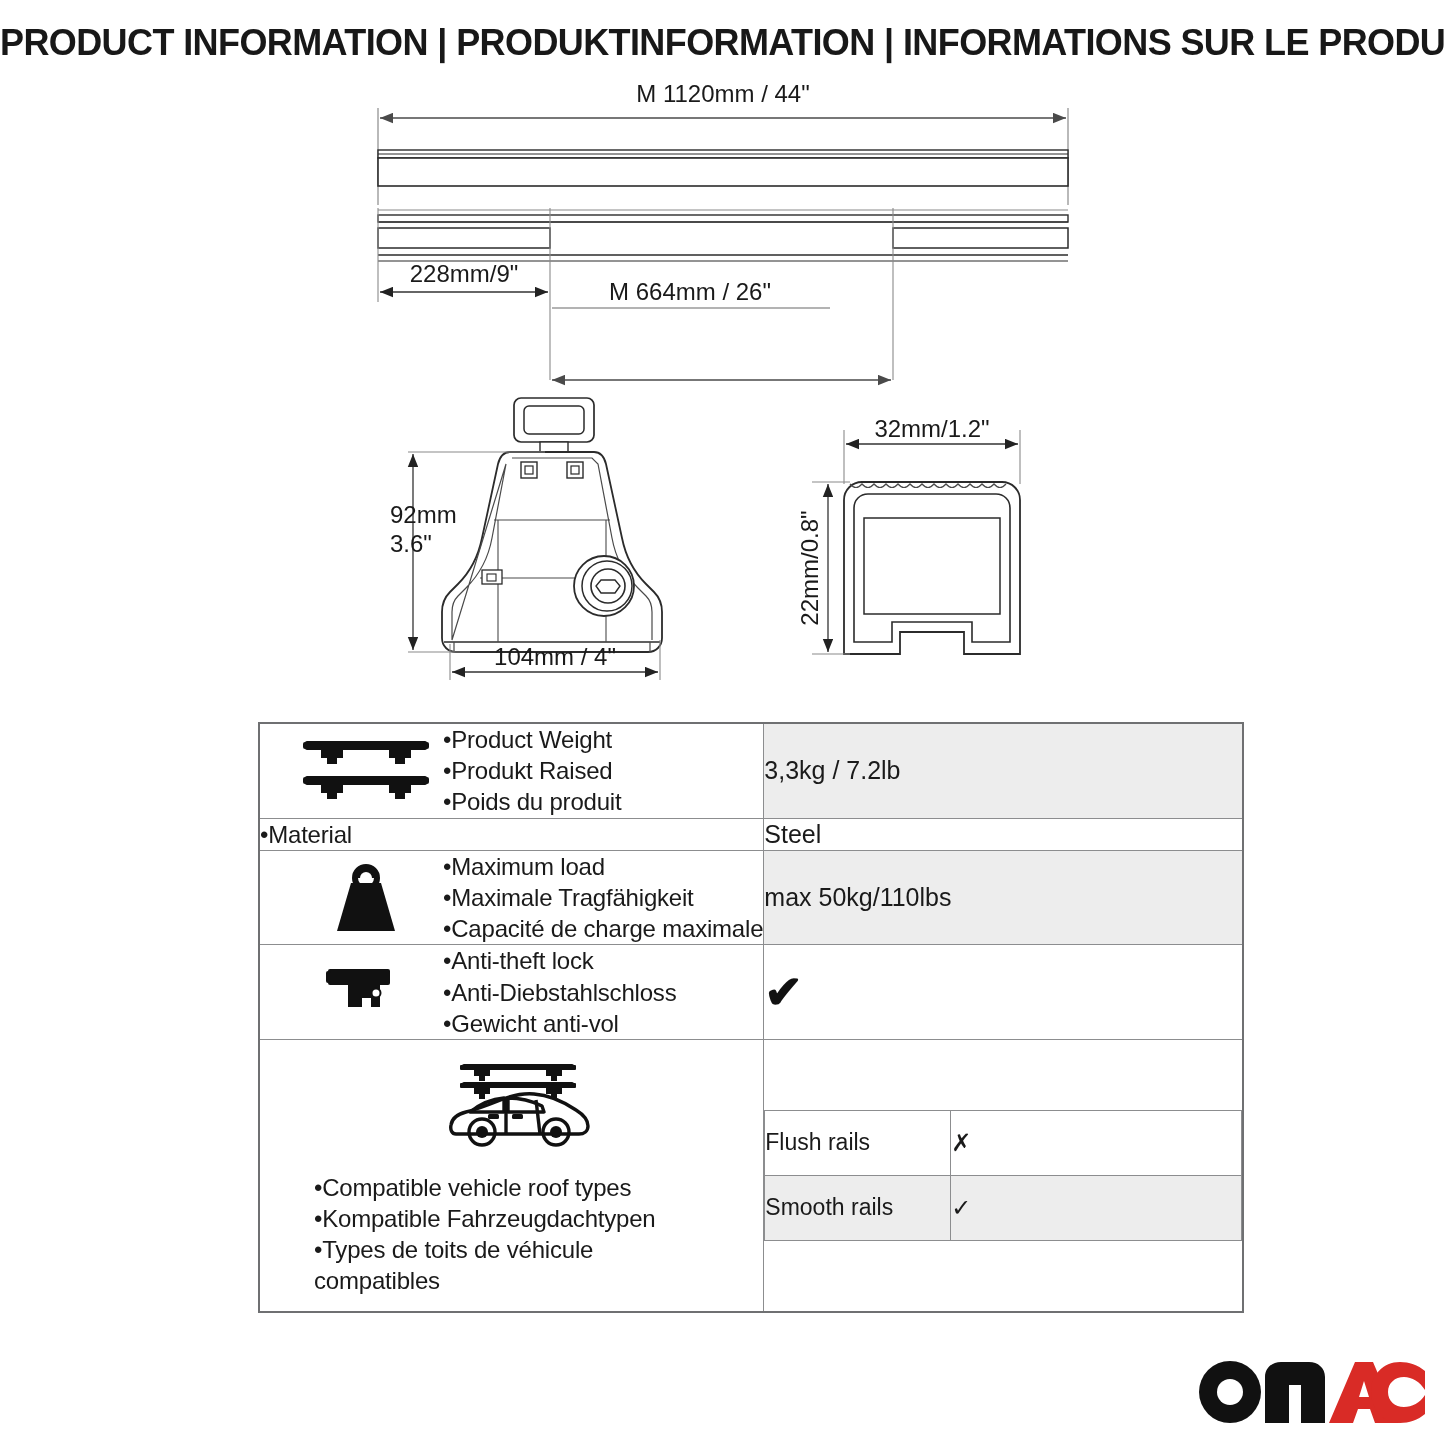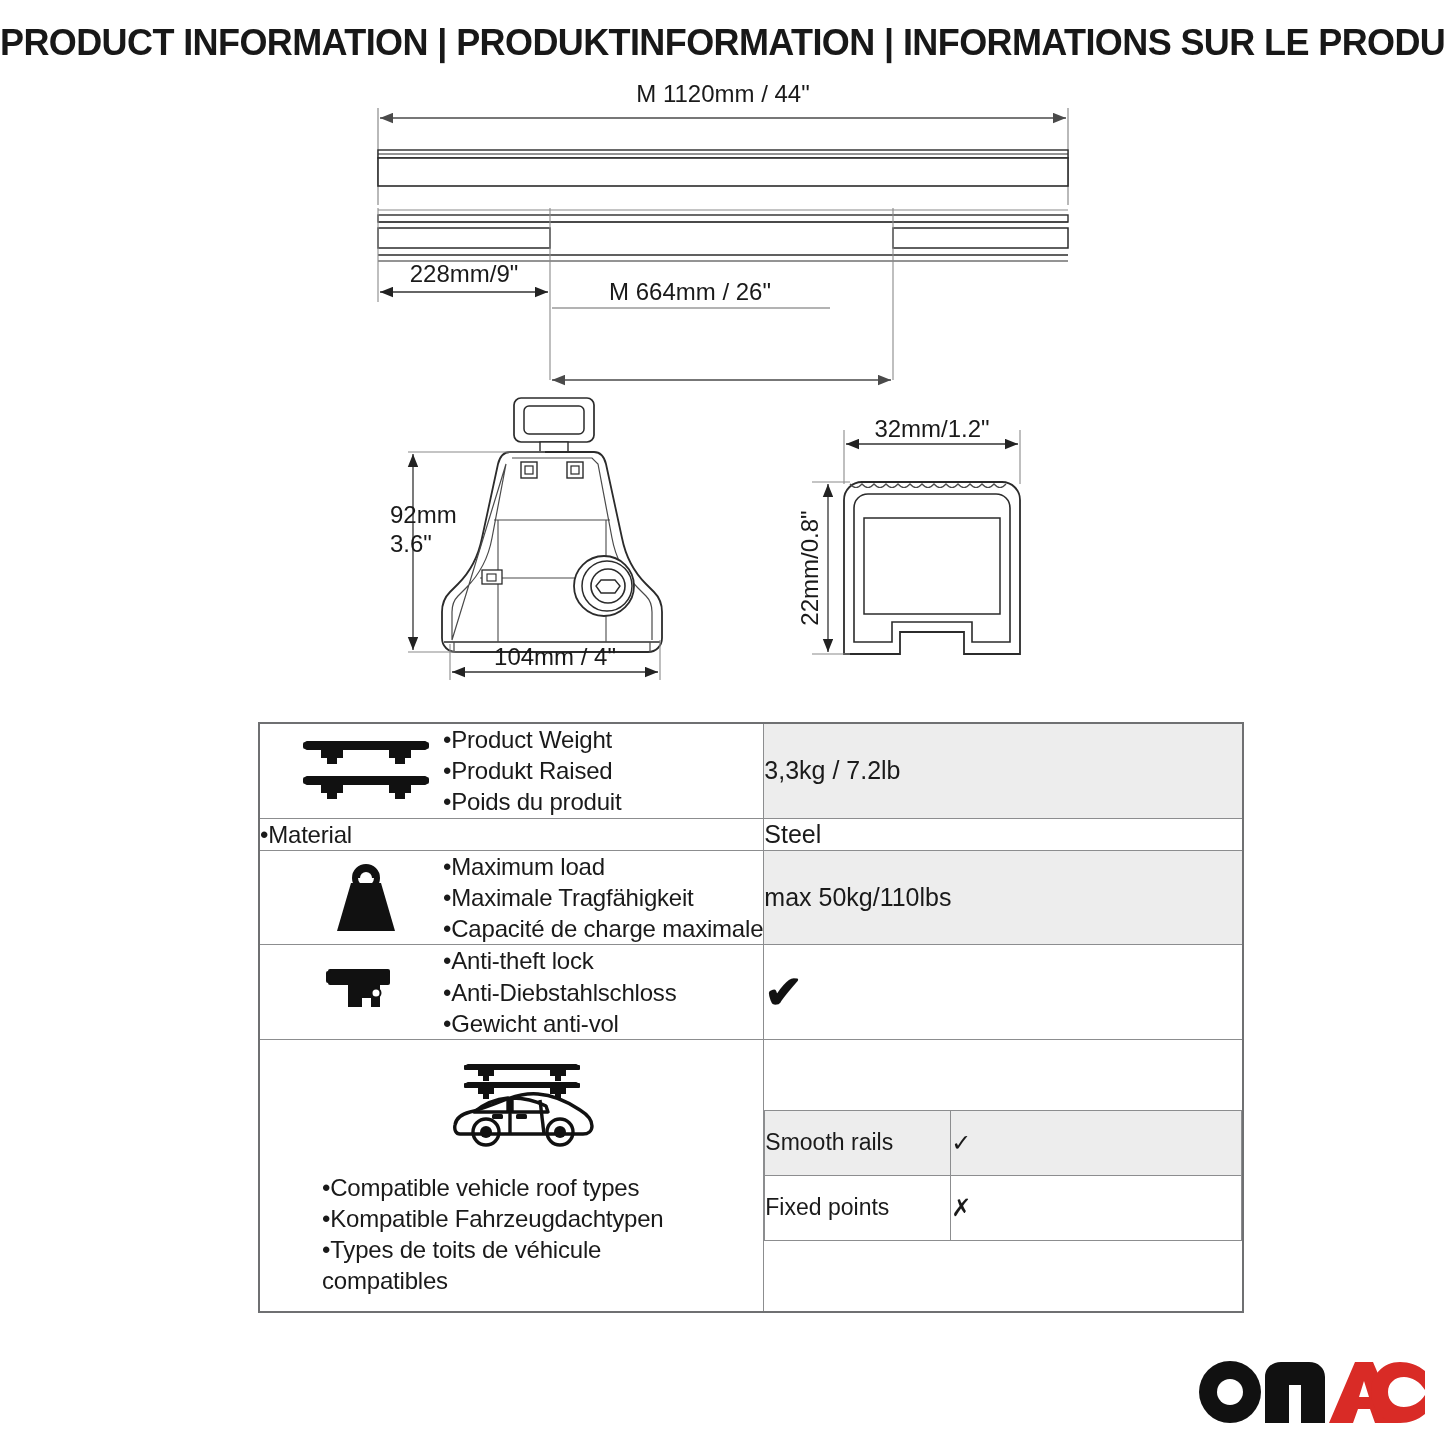--- a/index.html
+++ b/index.html
@@ -299,21 +299,21 @@
             <div>•Gewicht anti-vol</div>
           </span>
         </div>
       </td>
       <td class="cell-value">
         <span class="bigcheck">✔</span>
       </td>
     </tr>
 
     <tr>
-      <td class="cell-label" style="padding:14px 8px 14px 20px;">
+      <td class="cell-label" style="padding:14px 8px 14px 12px;">
         <div style="text-align:center;margin:4px 0 10px 12px;">
           <svg width="160" height="100" viewBox="0 0 160 100" xmlns="http://www.w3.org/2000/svg">
             <g fill="#111">
               <rect x="22" y="6" width="112" height="6" rx="2"></rect>
               <rect x="20" y="7" width="5" height="5" rx="1"></rect>
               <rect x="131" y="7" width="5" height="5" rx="1"></rect>
               <path d="M34,12 h16 v6 h-5 v5 h-6 v-5 h-5 z"></path>
               <path d="M106,12 h16 v6 h-5 v5 h-6 v-5 h-5 z"></path>
               <rect x="22" y="24" width="112" height="6" rx="2"></rect>
               <rect x="20" y="25" width="5" height="5" rx="1"></rect>
@@ -345,26 +345,26 @@
           <div>•Compatible vehicle roof types</div>
           <div>•Kompatible Fahrzeugdachtypen</div>
           <div>•Types de toits de véhicule</div>
           <div>compatibles</div>
         </div>
       </td>
       <td class="cell-nested">
         <table class="nested">
           <tbody>
             <tr>
+              <td class="n-name">Flush rails</td>
+              <td class="n-mark">✗</td>
+            </tr>
+            <tr>
               <td class="n-name shade">Smooth rails</td>
               <td class="n-mark shade">✓</td>
-            </tr>
-            <tr>
-              <td class="n-name">Fixed points</td>
-              <td class="n-mark">✗</td>
             </tr>
           </tbody>
         </table>
       </td>
     </tr>
   </tbody>
 </table>
 
 <div id="logo">
   <svg width="230" height="74" viewBox="0 0 230 74" xmlns="http://www.w3.org/2000/svg">

